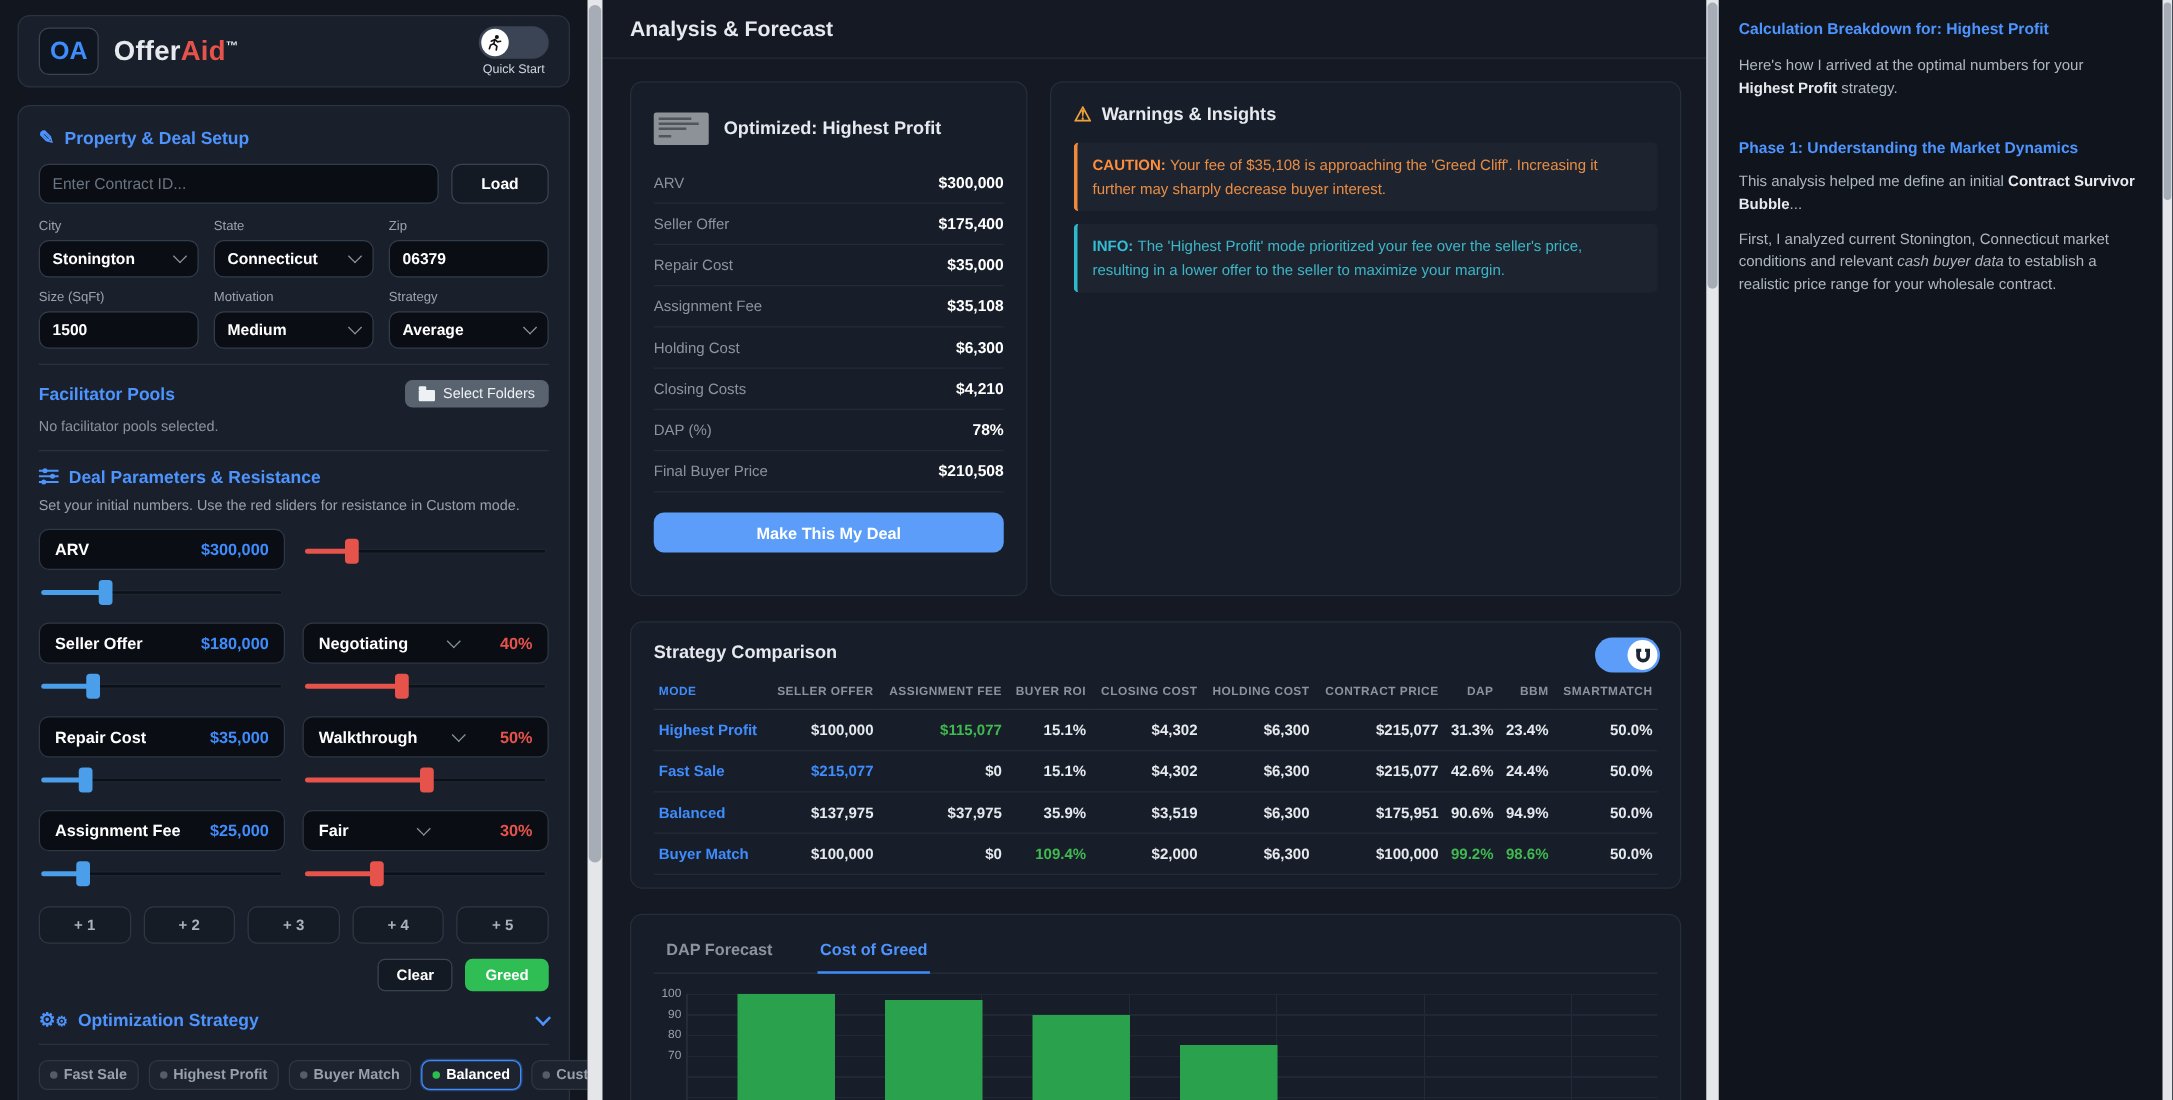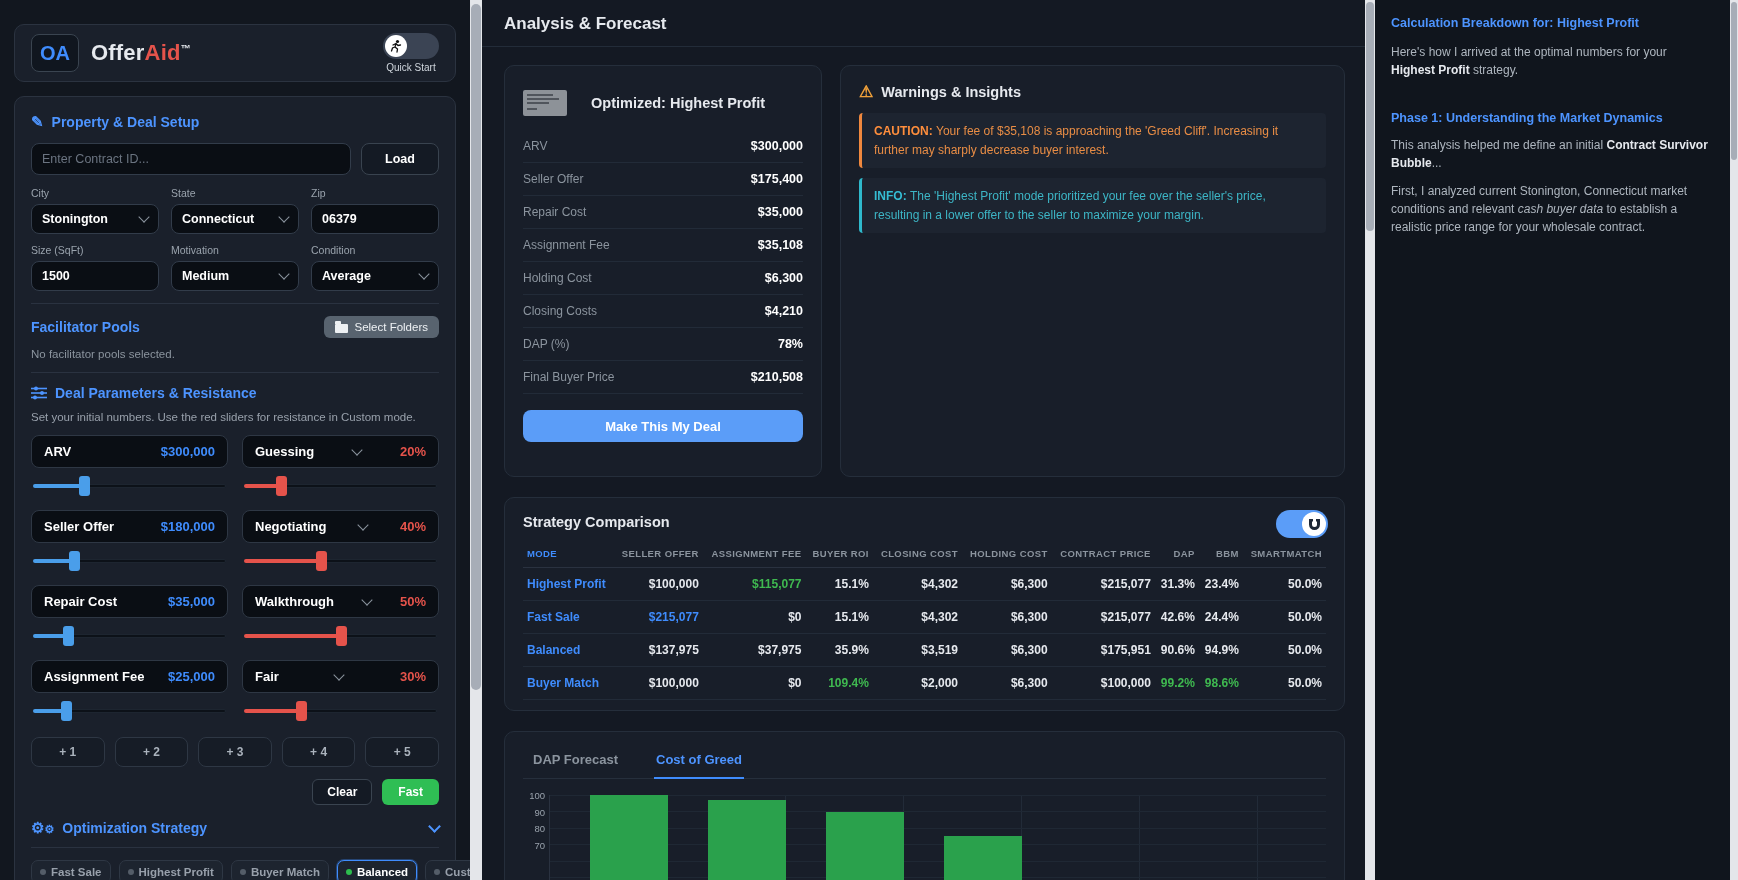--- a/index.html
+++ b/index.html
@@ -5,21 +5,21 @@
   * { margin:0; padding:0; box-sizing:border-box; }
   html,body { width:1738px; height:880px; overflow:hidden; background:#0e131b;
     font-family:"Liberation Sans", sans-serif; color:#e6e9ee; }
   .app { display:flex; width:1738px; height:880px; }
 
   
   .vscroll { position:relative; background:#e4e6ea; flex:0 0 auto; }
   .vscroll .thumb { position:absolute; left:1px; right:1px; background:#a7adb7; border-radius:6px; }
 
   
-  .sidebar { flex:0 0 470px; background:#12171f; padding:24px 14px 0 14px; overflow:hidden; }
+  .sidebar { flex:0 0 470px; background:#12171f; padding:12px 14px 0 14px; overflow:hidden; }
   .hdr-card { background:#1a202b; border:1px solid #2b3340; border-radius:10px;
     padding:10px 16px; display:flex; align-items:center; justify-content:space-between; margin-bottom:14px; height:58px;}
   .logo-row { display:flex; align-items:center; gap:12px; }
   .logo-box { width:48px; height:38px; border:1px solid #3a4450; background:#10161f; border-radius:8px;
     display:flex; align-items:center; justify-content:center; color:#3f8cfd; font-weight:bold; font-size:20px; }
   .brand { font-size:22px; font-weight:bold; letter-spacing:.2px;}
   .brand .aid { color:#e5534b; } .brand sup { font-size:10px; }
   .qs-wrap { display:flex; flex-direction:column; align-items:center; gap:3px;}
   .qs-toggle { width:56px; height:26px; background:#3b4454; border-radius:13px; position:relative; cursor:pointer;}
   .qs-knob { position:absolute; left:2px; top:2px; width:22px; height:22px; background:#fff; border-radius:50%;
@@ -81,21 +81,21 @@
   .pill.active { border-color:#3f8cfd; color:#fff; box-shadow:0 0 0 1px rgba(63,140,253,.35);}
   .pill.active .dot { background:#2dbd4e; }
 
   
   .main { flex:1 1 auto; background:#141923; padding:0 20px 0 22px; overflow:hidden; }
   .main-hdr { font-size:17px; font-weight:bold; padding:14px 0 12px; border-bottom:1px solid #232c39;
     margin:0 -22px 18px -22px; padding-left:22px;}
   .row1 { display:grid; grid-template-columns:318px 1fr; gap:18px; height:412px; }
   .card { background:#181e29; border:1px solid #252e3b; border-radius:10px; }
   .opt-card { padding:16px 18px; display:flex; flex-direction:column;}
-  .opt-title { display:flex; align-items:center; gap:24px; margin:8px 0 14px;}
+  .opt-title { display:flex; align-items:center; gap:12px; margin:8px 0 14px;}
   .thumb-img { width:44px; height:26px; background:#8d9298; border-radius:2px; position:relative; overflow:hidden;}
   .thumb-img i { position:absolute; left:4px; right:14px; height:2px; background:#50555c; }
   .opt-title b { font-size:14.5px; }
   .drow { display:flex; justify-content:space-between; align-items:center; padding:9px 0;
     border-bottom:1px solid #222b38; }
   .drow .k { color:#8b949e; font-size:12px; }
   .drow .v { color:#fff; font-weight:bold; font-size:12.5px; }
   .cta { margin-top:16px; height:32px; background:#5b9df8; border:none; border-radius:8px; color:#fff;
     font-size:13px; }
   .warn-card { padding:16px 18px; }
@@ -205,21 +205,21 @@
           <div class="inp">1500</div>
         </div>
         <div>
           <div class="f-label">Motivation</div>
           <div class="sel">
               <span>Medium</span>
               <span class="chev"></span>
             </div>
         </div>
         <div>
-          <div class="f-label">Condition</div>
+          <div class="f-label">Strategy</div>
           <div class="sel">
               <span>Average</span>
               <span class="chev"></span>
             </div>
         </div>
       </div>
 
       <hr class="hr">
 
       <div class="fac-row">
@@ -255,25 +255,20 @@
             <span class="lbl">ARV</span>
             <span class="val-blue">$300,000</span>
           </div>
           <div class="slider blue" style="--pos: 27%;">
             <div class="track"></div>
               <div class="fill"></div>
               <div class="thumbk"></div>
           </div>
         </div>
         <div class="pcell">
-          <div class="pbox">
-            <span class="lbl">Guessing</span>
-            <span class="chev"></span>
-            <span class="val-red">20%</span>
-          </div>
           <div class="slider red" style="--pos: 20%;">
             <div class="track"></div>
               <div class="fill"></div>
               <div class="thumbk"></div>
           </div>
         </div>
 
         <div class="pcell">
           <div class="pbox">
             <span class="lbl">Seller Offer</span>
@@ -350,21 +345,21 @@
       <div class="addrow">
         <button class="btn">+ 1</button>
         <button class="btn">+ 2</button>
         <button class="btn">+ 3</button>
         <button class="btn">+ 4</button>
         <button class="btn">+ 5</button>
       </div>
 
       <div class="cs-row">
         <button class="btn clear-btn">Clear</button>
-        <button class="btn save-btn">Fast</button>
+        <button class="btn save-btn">Greed</button>
       </div>
 
       <div class="opt-hdr">
         <div class="sec-title">
           <span class="icon-blue">⚙<span style="font-size:11px;">⚙</span></span>
           <span>Optimization Strategy</span>
         </div>
         <span class="chev-dn"></span>
       </div>
       <hr class="hr" style="margin:10px 0;">

